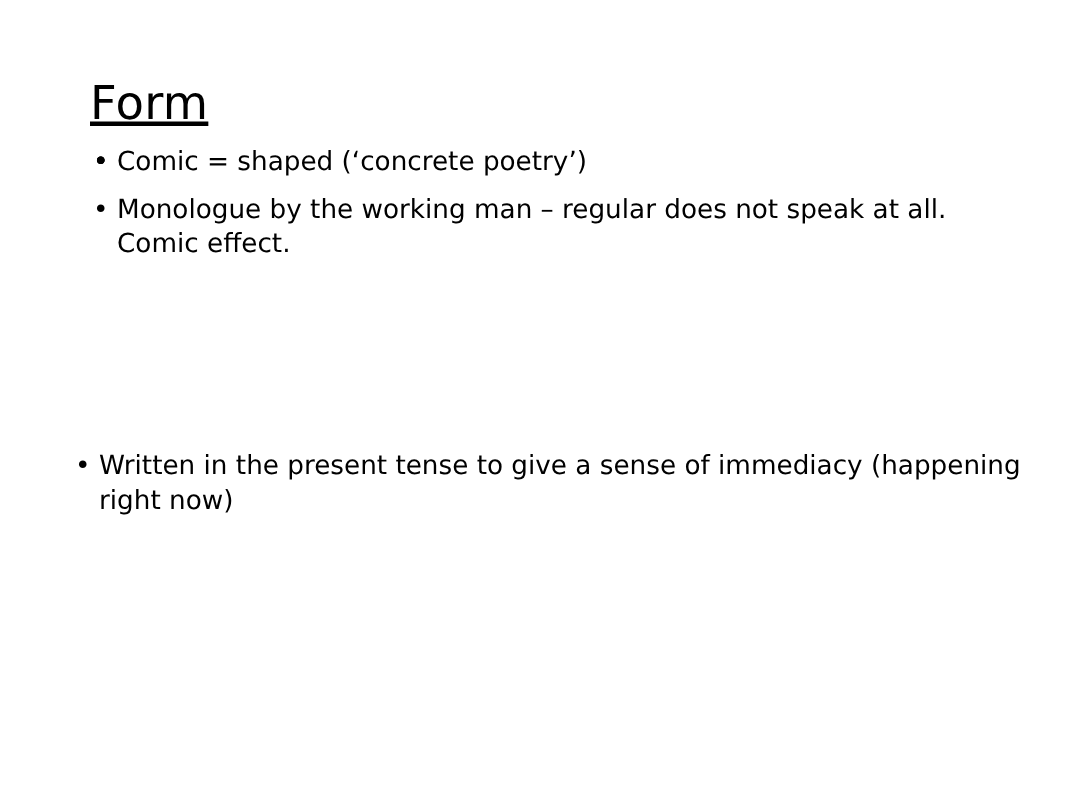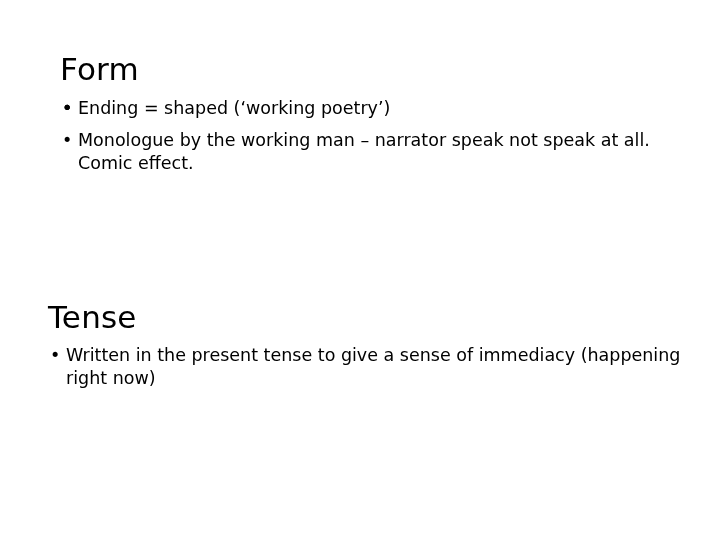--- a/index.html
+++ b/index.html
@@ -27,20 +27,21 @@
   }
   .section-form { top: 52px; }
   .section-tense { top: 300px; }
 
   .heading {
     font-size: 31px;
     font-weight: normal;
     line-height: 1.15;
     letter-spacing: 0.2px;
     margin: 0 0 8px 0;
+    text-decoration: underline;
   }
   .bullet-list {
     margin: 0;
     padding: 0;
     list-style: none;
   }
   .bullet {
     position: relative;
     font-size: 17.5px;
     line-height: 1.32;
@@ -67,31 +68,30 @@
     <h1 class="heading">Form</h1>
     <ul class="bullet-list">
       <li class="bullet">
         <span class="dot">•</span>
       </li>
       <li class="bullet">
         <span class="dot">•</span>
       </li>
       <li class="bullet">
         <span class="dot">•</span>
-        <span>Ending = shaped (‘working poetry’)</span>
+        <span>Comic = shaped (‘concrete poetry’)</span>
       </li>
       <li class="bullet">
         <span class="dot">•</span>
-        <span>Monologue by the working man – narrator speak not speak at all. Comic effect.</span>
+        <span>Monologue by the working man – regular does not speak at all. Comic effect.</span>
       </li>
     </ul>
   </div>
 
   <div class="section section-tense indent-1">
-    <h1 class="heading">Tense</h1>
     <ul class="bullet-list">
       <li class="bullet">
         <span class="dot">•</span>
         <span>Written in the present tense to give a sense of immediacy (happening right now)</span>
       </li>
     </ul>
   </div>
 
 </div>
 

